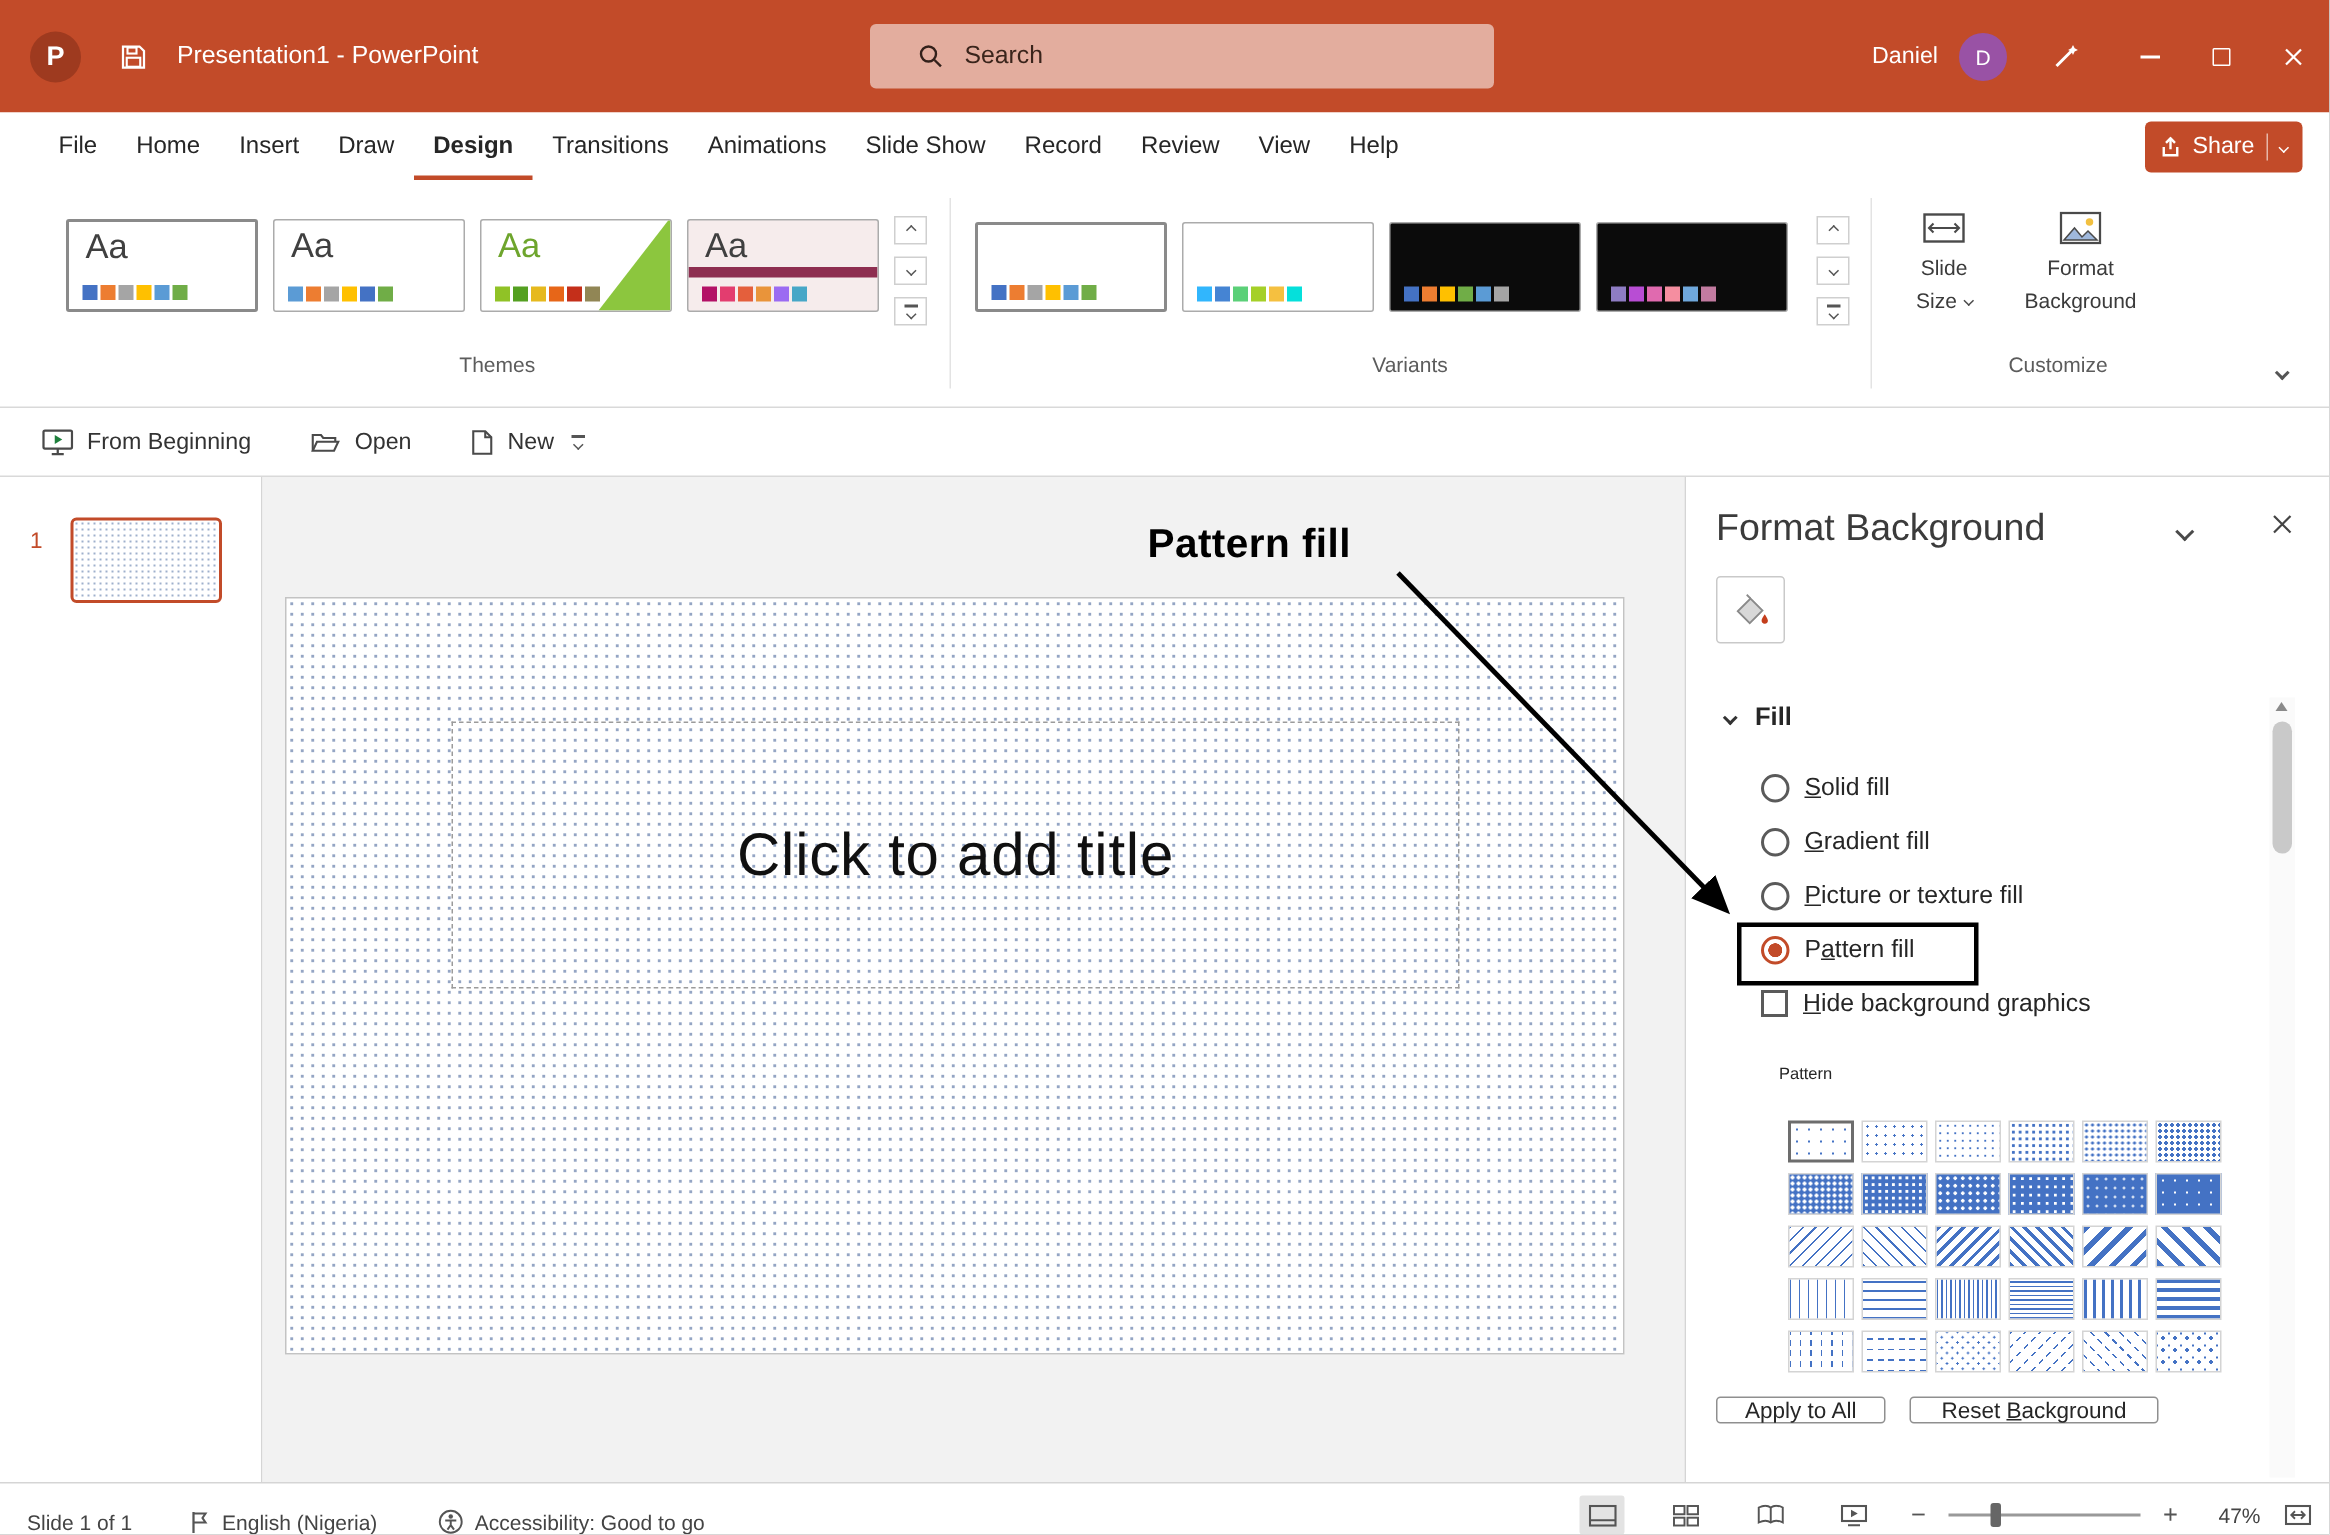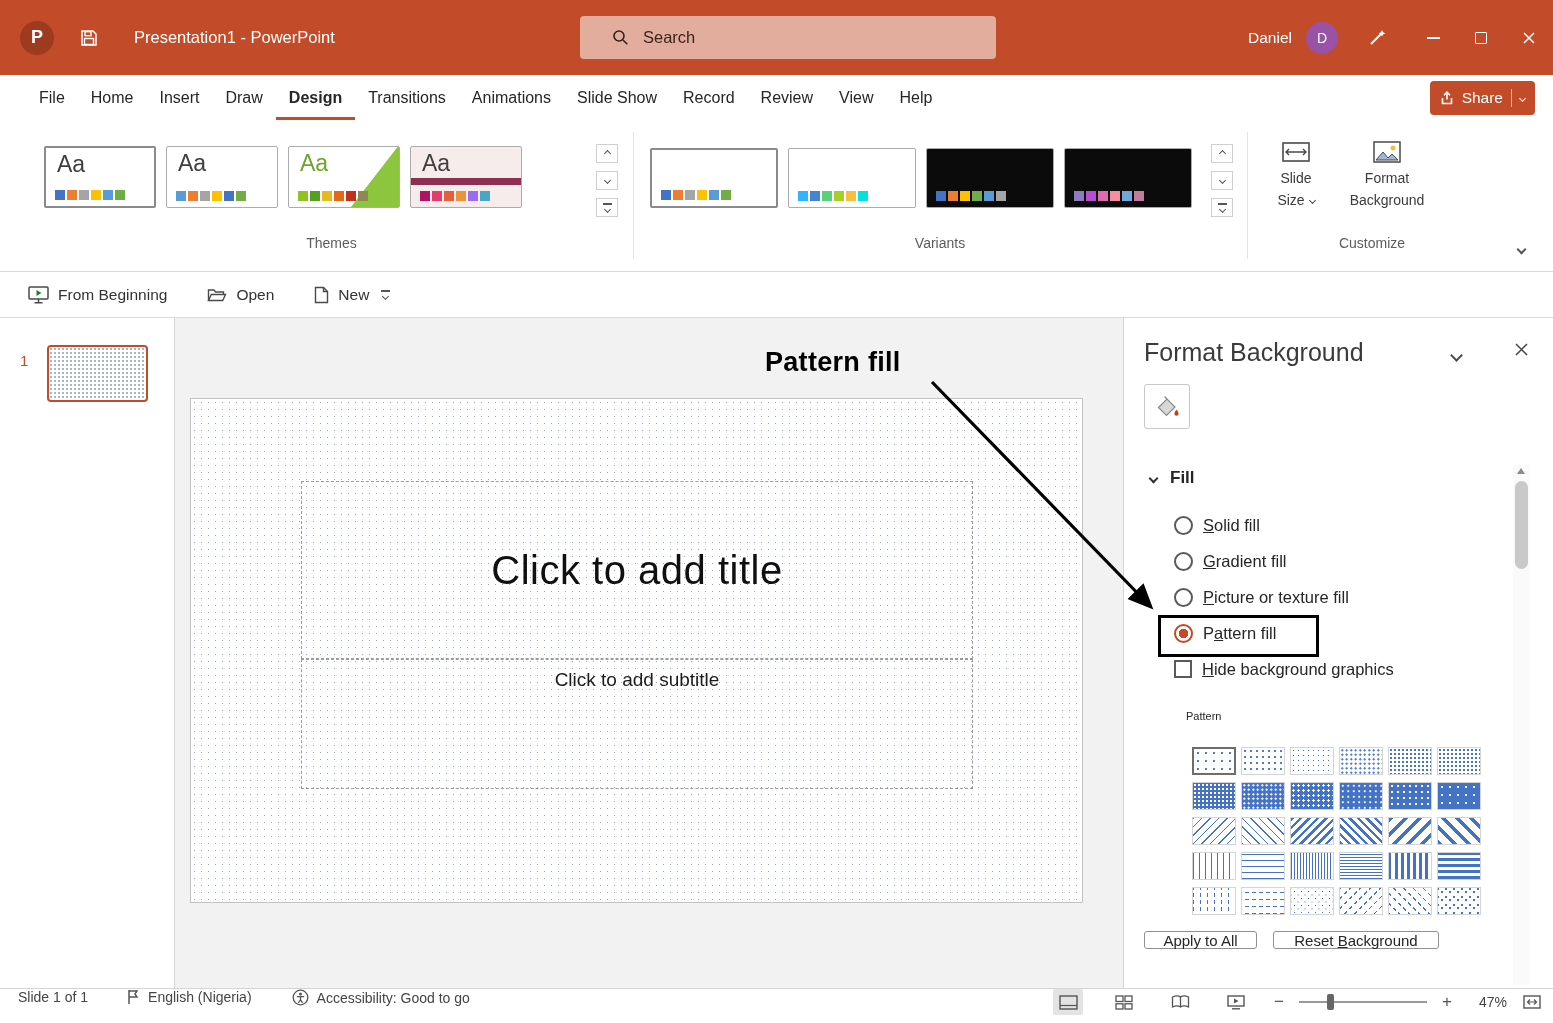--- a/index.html
+++ b/index.html
@@ -4,21 +4,21 @@
 <style>
   *{box-sizing:border-box;margin:0;padding:0}
   body{margin:0;background:#888}
   u{text-decoration:underline}
   .app{position:relative;width:1553px;height:1023px;background:#fff;font-family:"Liberation Sans",sans-serif;overflow:hidden}
 
   
   .titlebar{position:absolute;top:0;left:0;right:0;height:75px;background:var(--brand-red,#C24B29);display:flex;align-items:center;color:#fff}
   .pp-logo{width:34px;height:34px;margin-left:20px;border-radius:50%;background:#9E3A1F;display:flex;align-items:center;justify-content:center;font-weight:bold;font-size:18px;cursor:pointer;flex:none}
   .save-btn{margin-left:26px;cursor:pointer;display:flex}
-  .doc-title{margin-left:36px;font-size:16.5px;white-space:nowrap}
+  .doc-title{margin-left:20px;font-size:16.5px;white-space:nowrap}
   .searchbox{position:absolute;left:580px;top:16px;width:416px;height:43px;background:rgba(255,255,255,.55);border-radius:4px;display:flex;align-items:center;padding-left:32px;gap:14px;cursor:text}
   .search-text{font-size:16.5px;color:#3A241B}
   .tb-right{position:absolute;right:0;top:0;height:75px;display:flex;align-items:center}
   .user-name{font-size:15.5px;margin-right:14px;cursor:pointer}
   .avatar{width:32px;height:32px;border-radius:50%;background:var(--avatar-purple,#9952A5);display:flex;align-items:center;justify-content:center;font-size:14px;margin-right:30px;cursor:pointer}
   .laser{margin-right:22px;cursor:pointer;display:flex}
   .winbtn{width:48px;height:75px;display:flex;align-items:center;justify-content:center;cursor:pointer}
   .min-glyph{width:13px;height:2px;background:#fff}
   .max-glyph{width:12px;height:12px;border:1.5px solid #fff;border-radius:1px}
 
@@ -38,21 +38,21 @@
   .c9{width:9px;height:9px}
 
   
   .ribbon{position:absolute;top:120px;left:0;right:0;height:152px;background:#fff;border-bottom:1px solid #D9D9D9}
   .vsep{position:absolute;top:12px;bottom:12px;width:1px;background:#E3E3E3}
   .group-label{position:absolute;bottom:20px;left:0;right:0;text-align:center;font-size:14px;color:#5C5C5C}
   .themes-group{position:absolute;left:30px;top:0;width:603px;height:100%}
   .variants-group{position:absolute;left:633px;top:0;width:614px;height:100%}
   .gallery{position:absolute;left:14px;top:26px;display:flex;gap:10px}
   .variants-group .gallery{left:17px;top:28px}
-  .theme-card{position:relative;width:112px;height:62px;background:#fff;border:1px solid #ABABAB;border-radius:2px;cursor:pointer;overflow:hidden}
+  .theme-card{position:relative;width:128px;height:62px;background:#fff;border:1px solid #ABABAB;border-radius:2px;cursor:pointer;overflow:hidden}
   .theme-card.selected{border:2px solid #8A8A8A}
   .theme-card .aa{position:absolute;left:11px;top:3px;font-size:23px;color:#404040;z-index:2}
   .palette{position:absolute;left:9px;bottom:6px;display:flex;gap:2px;z-index:2}
   .palette span{width:10px;height:10px;display:block}
   .theme-facet .aa{color:#6EA52D}
   .theme-facet::after{content:'';position:absolute;right:0;bottom:0;width:0;height:0;border-bottom:62px solid #8CC63E;border-left:48px solid transparent;z-index:1}
   .theme-ion{background:#F6ECEC}
   .theme-ion::after{content:'';position:absolute;left:0;right:0;bottom:22px;height:7px;background:#8E2E50}
   .variant-card{position:relative;width:128px;height:60px;background:#fff;border:1px solid #ABABAB;border-radius:2px;cursor:pointer}
   .variant-card.selected{border:2px solid #8A8A8A}
@@ -145,21 +145,21 @@
   .vert-dk{background-image:repeating-linear-gradient(90deg,var(--pattern-blue,#4472C4) 0 2.5px,transparent 2.5px 6px)}
   .horz-dk{background-image:repeating-linear-gradient(0deg,var(--pattern-blue,#4472C4) 0 2.5px,transparent 2.5px 6px)}
   .dash-vert{background-image:repeating-linear-gradient(0deg,#fff 0 3px,transparent 3px 7px),repeating-linear-gradient(90deg,var(--pattern-blue,#4472C4) 0 1px,transparent 1px 7px)}
   .dash-horz{background-image:repeating-linear-gradient(90deg,#fff 0 3px,transparent 3px 7px),repeating-linear-gradient(0deg,var(--pattern-blue,#4472C4) 0 1px,transparent 1px 7px)}
   .dash-dot{background-image:radial-gradient(var(--pattern-blue,#4472C4) .8px,transparent .9px),radial-gradient(var(--pattern-blue,#4472C4) .8px,transparent .9px);background-size:7px 7px,7px 7px;background-position:0 0,3.5px 3.5px}
   .dash-dn{background-image:repeating-linear-gradient(45deg,#fff 0 3px,transparent 3px 7px),repeating-linear-gradient(135deg,var(--pattern-blue,#4472C4) 0 1px,transparent 1px 7px)}
   .dash-up{background-image:repeating-linear-gradient(135deg,#fff 0 3px,transparent 3px 7px),repeating-linear-gradient(45deg,var(--pattern-blue,#4472C4) 0 1px,transparent 1px 7px)}
   .confetti{background-image:radial-gradient(var(--pattern-blue,#4472C4) 1.1px,transparent 1.2px),radial-gradient(var(--pattern-blue,#4472C4) .9px,transparent 1px);background-size:8px 8px,8px 8px;background-position:0 0,4px 5px}
 
   
-  .statusbar{position:absolute;left:0;right:0;bottom:0;height:35px;background:#fff;border-top:1px solid #D5D5D5;display:flex;align-items:flex-start;font-size:14px;color:#444}
+  .statusbar{position:absolute;left:0;right:0;bottom:0;height:35px;background:#fff;border-top:1px solid #D5D5D5;display:flex;align-items:flex-end;font-size:14px;color:#444}
   .sb-item{display:flex;align-items:center;gap:8px;cursor:pointer;white-space:nowrap}
   .statusbar .sl-info{margin-left:18px}
   .statusbar .lang{margin-left:38px}
   .statusbar .acc{margin-left:40px}
   .sb-right{position:absolute;right:12px;display:flex;align-items:center}
   .view-group{display:flex;gap:26px;margin-right:20px}
   .view-btn{width:30px;height:26px;display:flex;align-items:center;justify-content:center;cursor:pointer;border-radius:2px}
   .view-btn.active{background:#E3E3E3}
   .zoom-group{display:flex;align-items:center;gap:12px}
   .zoom-sign{font-size:17px;color:#555;cursor:pointer;width:16px;text-align:center}
@@ -424,23 +424,20 @@
 
     <div class="thumb-panel">
       <span class="thumb-num">1</span>
       <div class="thumb dotbg-sm"></div>
     </div>
 
     <div class="canvas">
       <div class="slide dotbg">
         <div class="ph title-ph">
           <span>Click to add title</span>
-        </div>
-        <div class="ph sub-ph">
-          <span>Click to add subtitle</span>
         </div>
       </div>
     </div>
 
     <div class="format-pane">
       <span class="pane-title">Format Background</span>
       <span class="pane-chev"><span class="chev c9"></span></span>
       <span class="pane-close">
         <svg width="15" height="15" viewBox="0 0 15 15">
             <path d="M2 2l11 11M13 2L2 13" stroke="#444" stroke-width="1.5"></path>

